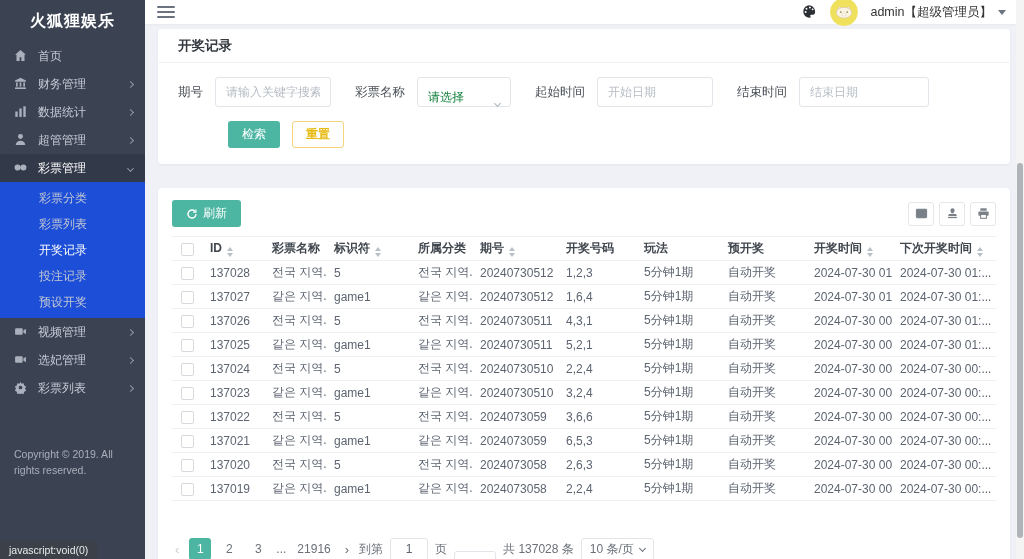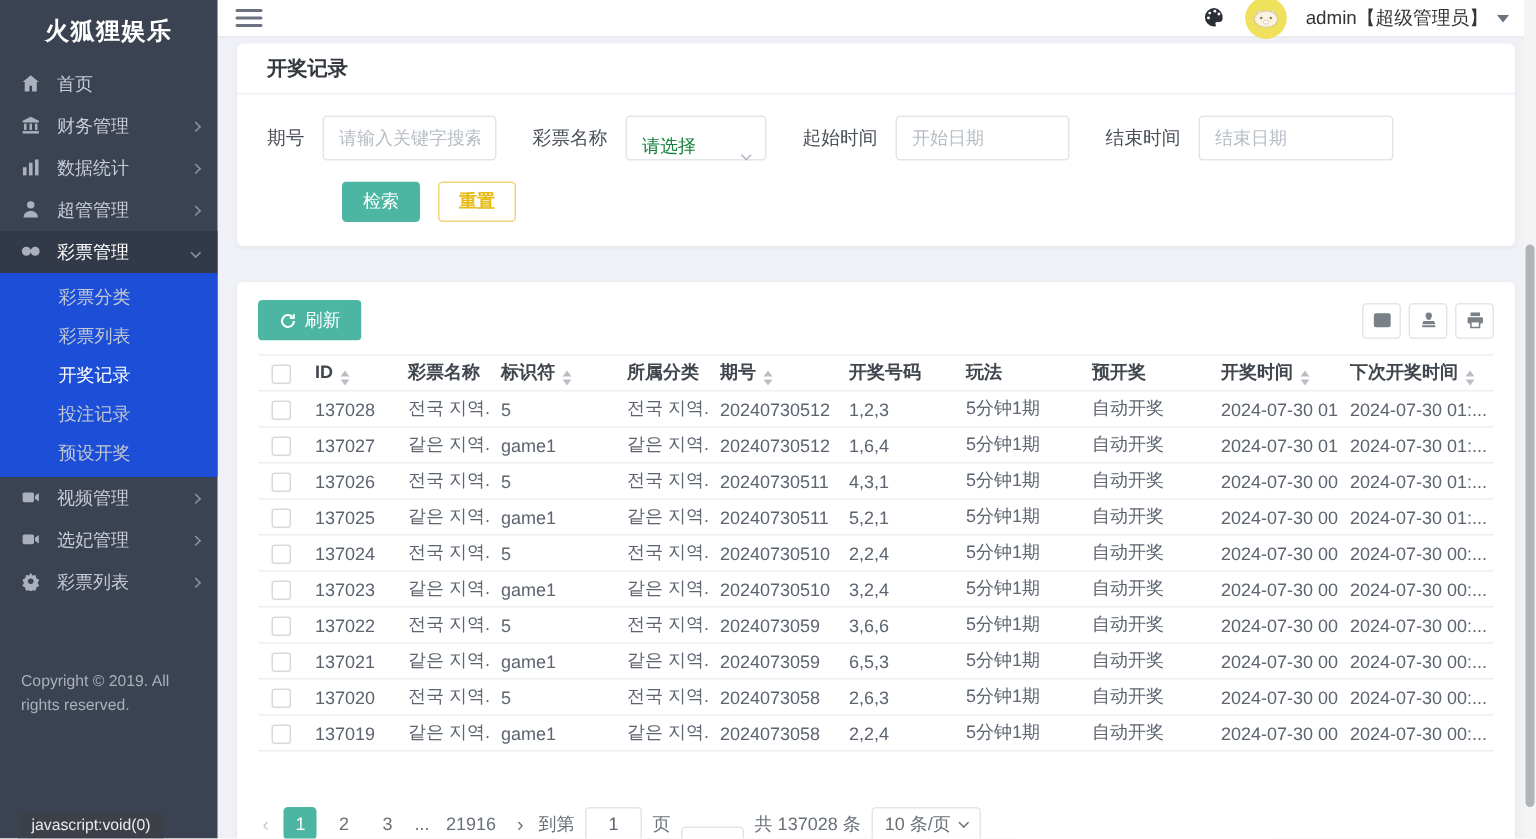--- a/index.html
+++ b/index.html
@@ -82,21 +82,21 @@
   .pg-num.active { background:#4db6a2; color:#fff; }
   .pg-ellipsis { cursor:default; }
   .goto-input { width:38px; height:23px; border:1px solid #e2e5e9; border-radius:3px; text-align:center; font-size:12px; color:#5c6470; outline:none; font-family:inherit; }
   .confirm-btn { height:23px; padding:17px 8px; border:1px solid #e2e5e9; border-radius:3px; background:#fff; color:#6a7078; font-size:12px; cursor:pointer; font-family:inherit;margin-top:40px; }
   .size-select { height:23px; border:1px solid #e2e5e9; border-radius:3px; padding:0 8px; display:flex; align-items:center; gap:6px; cursor:pointer; background:#fff; }
   .size-select .chevsel { width:5px; height:5px; border-right:1.3px solid #6a7078; border-bottom:1.3px solid #6a7078; transform:rotate(45deg); margin-top:-2px; }
 
   
   .scrollbar-track { position:absolute; right:0; top:0; bottom:0; width:8px; background:#f4f4f4; z-index:5; }
   .scrollbar-thumb { position:absolute; right:1px; top:163px; width:6px; height:375px; background:#b0b3b8; border-radius:3px; cursor:pointer; }
-  .status-tip { position:absolute; left:12px; bottom:0; height:18px; background:#3c4149; color:#e9eaec; font-size:10.5px; display:flex; align-items:center; padding:0 9px; z-index:6; border-top-right-radius:2px; }
+  .status-tip { position:absolute; left:0; bottom:0; height:18px; background:#3c4149; color:#e9eaec; font-size:10.5px; display:flex; align-items:center; padding:0 9px; z-index:6; border-top-right-radius:2px; }
 </style>
 </head>
 <body>
 
 <aside class="sidebar">
   <div class="logo">火狐狸娱乐</div>
   <nav class="menu" id="sidebar-menu">
       <div class="side-item">
         <span class="s-icon">
           <svg viewBox="0 0 12 12">

